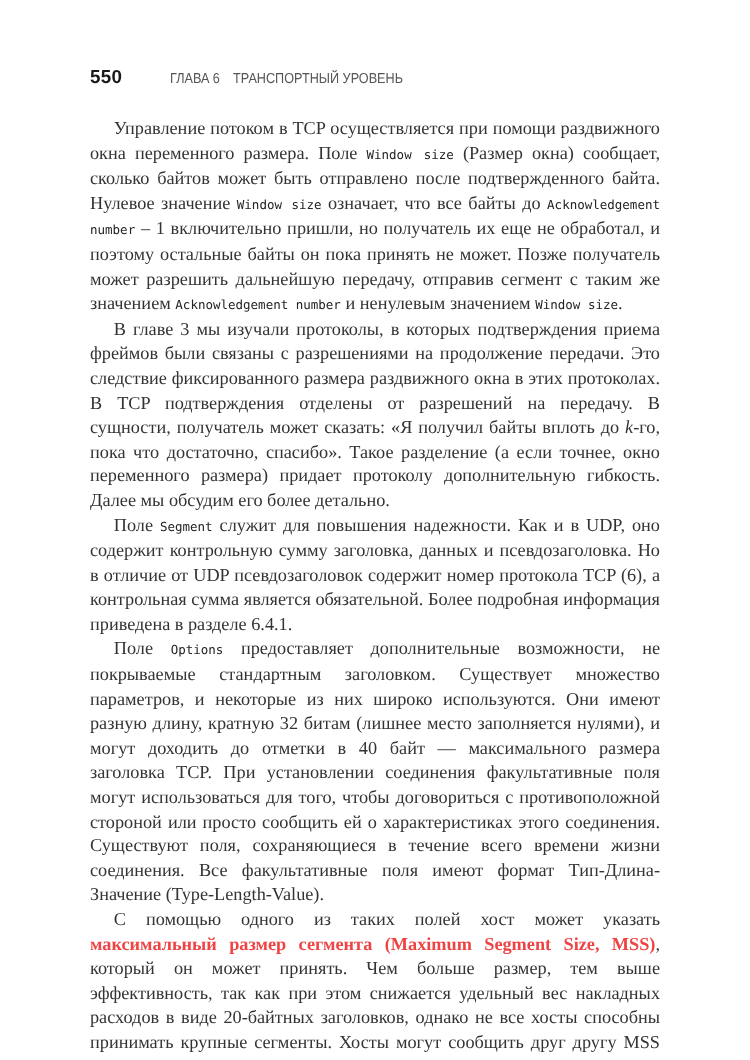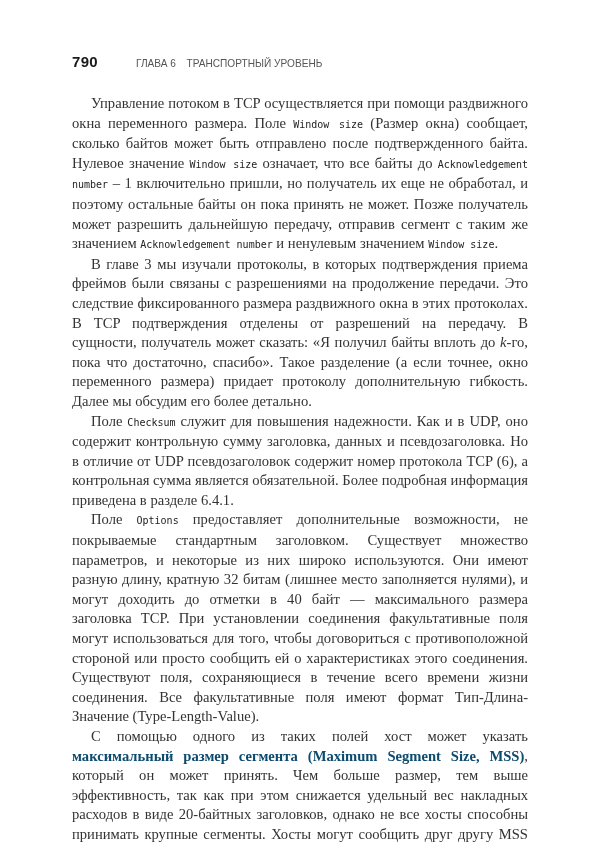--- a/index.html
+++ b/index.html
@@ -13,32 +13,32 @@
   .chapter { font-size: 11.5px; color: #555; font-family: "Liberation Sans", sans-serif; transform: scaleX(0.88); transform-origin: left; white-space: nowrap; }
   .chapter .sep { display: inline-block; width: 12px; }
   .body-text {
     position: absolute; left: 72px; top: 94px; width: 456px;
     font-family: "Liberation Serif", serif; font-size: 14.6px; line-height: 19.6px;
     text-align: justify; color: #333;
     hyphens: manual;
   }
   .body-text p { margin: 0; text-indent: 19px; }
   .mono { font-family: "DejaVu Sans Mono", "Liberation Mono", monospace; font-size: 10px; color: #222; }
-  .b { font-weight: bold; color: #0c4a6e; margin-top: 23px; }
+  .b { font-weight: bold; color: #ef4444; margin-top: 23px; }
   .i { font-style: italic; }
 </style>
 </head>
 <body>
 
 <div class="running-head">
-  <span class="page-number">790</span>
+  <span class="page-number">550</span>
   <span class="chapter">
     <span>ГЛАВА 6</span><span class="sep"></span><span>ТРАНСПОРТНЫЙ УРОВЕНЬ</span>
   </span>
 </div>
 
 <div class="body-text" id="body-text">
     <p><span>Управление потоком в TCP осуществляется при помощи раздвижного окна переменного размера. Поле </span><span class="mono">Window size</span><span> (Размер окна) сообщает, сколько бай­тов может быть отправлено после подтвержденного байта. Нулевое значение </span><span class="mono">Window size</span><span> означает, что все байты до </span><span class="mono">Acknowledgement number</span><span> – 1 включи­тельно пришли, но получатель их еще не обработал, и поэтому остальные байты он пока принять не может. Позже получатель может разрешить дальнейшую передачу, отправив сегмент с таким же значением </span><span class="mono">Acknowledgement number</span><span> и не­нулевым значением </span><span class="mono">Window size</span><span>.</span></p>
     <p><span>В главе 3 мы изучали протоколы, в которых подтверждения приема фреймов были связаны с разрешениями на продолжение передачи. Это следствие фикси­рованного размера раздвижного окна в этих протоколах. В TCP подтверждения отделены от разрешений на передачу. В сущности, получатель может сказать: «Я получил байты вплоть до </span><span class="i">k</span><span>-го, пока что достаточно, спасибо». Такое разде­ление (а если точнее, окно переменного размера) придает протоколу дополни­тельную гибкость. Далее мы обсудим его более детально.</span></p>
-    <p><span>Поле </span><span class="mono">Checksum</span><span> служит для повышения надежности. Как и в UDP, оно содер­жит контрольную сумму заголовка, данных и псевдозаголовка. Но в отличие от UDP псевдозаголовок содержит номер протокола TCP (6), а контрольная сумма является обязательной. Более подробная информация приведена в разделе 6.4.1.</span></p>
+    <p><span>Поле </span><span class="mono">Segment</span><span> служит для повышения надежности. Как и в UDP, оно содер­жит контрольную сумму заголовка, данных и псевдозаголовка. Но в отличие от UDP псевдозаголовок содержит номер протокола TCP (6), а контрольная сумма является обязательной. Более подробная информация приведена в разделе 6.4.1.</span></p>
     <p><span>Поле </span><span class="mono">Options</span><span> предоставляет дополнительные возможности, не покрываемые стандартным заголовком. Существует множество параметров, и некоторые из них широко используются. Они имеют разную длину, кратную 32 битам (лишнее место заполняется нулями), и могут доходить до отметки в 40 байт — максималь­ного размера заголовка TCP. При установлении соединения факультативные поля могут использоваться для того, чтобы договориться с противоположной стороной или просто сообщить ей о характеристиках этого соединения. Суще­ствуют поля, сохраняющиеся в течение всего времени жизни соединения. Все факультативные поля имеют формат Тип-Длина-Значение (Type-Length-Value).</span></p>
     <p><span>С помощью одного из таких полей хост может указать </span><span class="b">максимальный раз­мер сегмента (Maximum Segment Size, MSS)</span><span>, который он может принять. Чем больше размер, тем выше эффективность, так как при этом снижается удельный вес накладных расходов в виде 20-байтных заголовков, однако не все хосты способны принимать крупные сегменты. Хосты могут сообщить друг другу MSS во время установки соединения. По умолчанию он равен 536 байтам. Все хосты обязаны принимать TCP-сегменты размером 536 + 20 = 556 байт. Для каждого направления можно установить свой MSS.</span></p>
   </div>
 
 </body></html>

